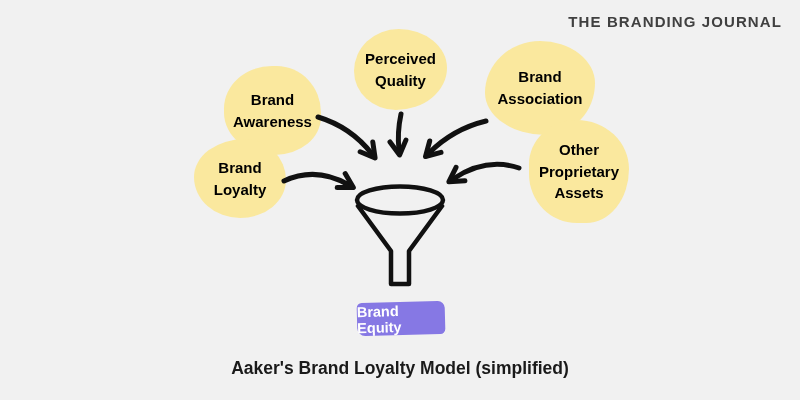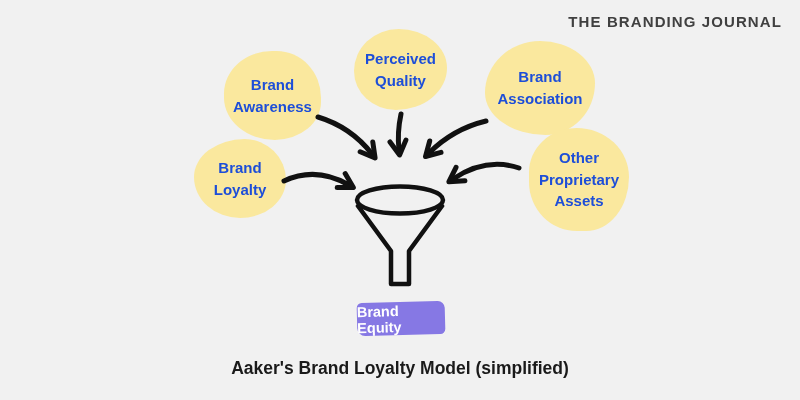--- a/index.html
+++ b/index.html
@@ -26,27 +26,27 @@
   .bubble {
     position: absolute;
     background: #FAE89E;
     display: flex;
     align-items: center;
     justify-content: center;
     text-align: center;
     font-weight: bold;
     font-size: 15px;
     line-height: 1.45;
-    color: #1d4ed8;
+    color: #000000;
   }
-  .b-awareness  { left: 224px; top: 51px;  width: 97px;  height: 89px;  border-radius: 52% 48% 50% 55% / 50% 55% 45% 50%; }
+  .b-awareness  { left: 224px; top: 66px;  width: 97px;  height: 89px;  border-radius: 52% 48% 50% 55% / 50% 55% 45% 50%; }
   .b-perceived  { left: 354px; top: 29px;  width: 93px;  height: 81px;  border-radius: 48% 52% 55% 45% / 52% 48% 52% 48%; }
   .b-association{ left: 485px; top: 41px;  width: 110px; height: 94px;  border-radius: 50% 50% 45% 55% / 55% 45% 55% 45%; }
   .b-loyalty    { left: 194px; top: 139px; width: 92px;  height: 79px;  border-radius: 55% 45% 50% 50% / 48% 52% 48% 52%; }
-  .b-other      { left: 529px; top: 128px; width: 100px; height: 103px; border-radius: 50% 55% 45% 50% / 45% 50% 55% 50%; }
+  .b-other      { left: 529px; top: 120px; width: 100px; height: 103px; border-radius: 50% 55% 45% 50% / 45% 50% 55% 50%; }
   .overlay {
     position: absolute;
     left: 0; top: 0;
     width: 800px; height: 400px;
     pointer-events: none;
   }
   .badge {
     position: absolute;
     left: 357px; top: 302px;
     width: 88px; height: 33px;

